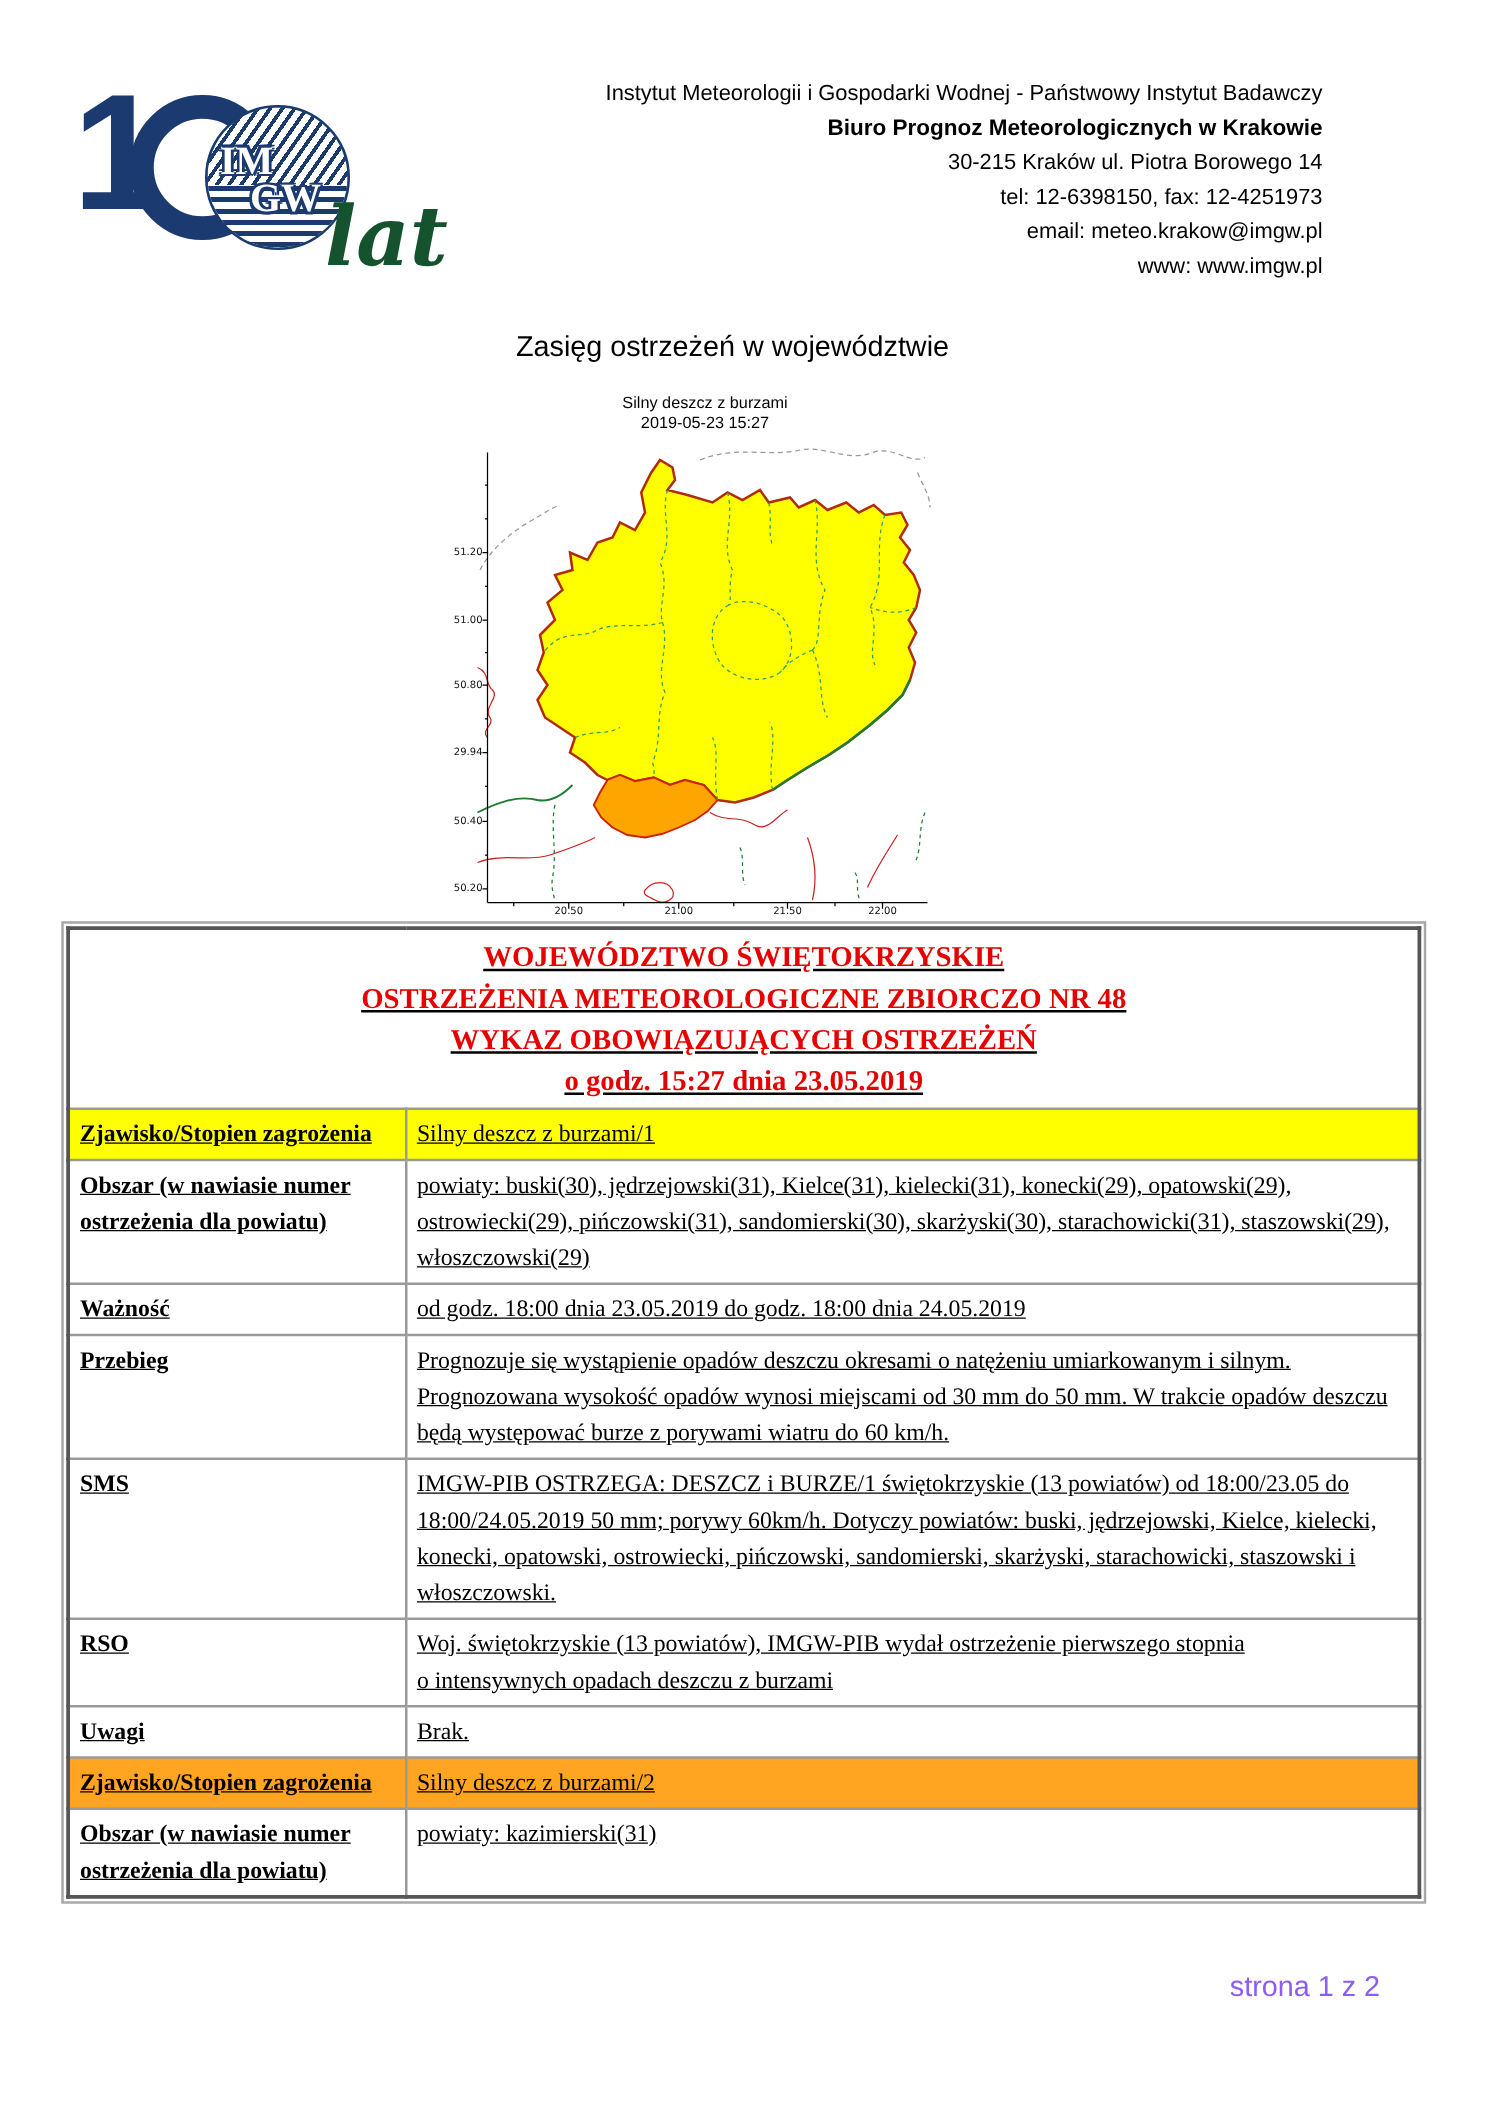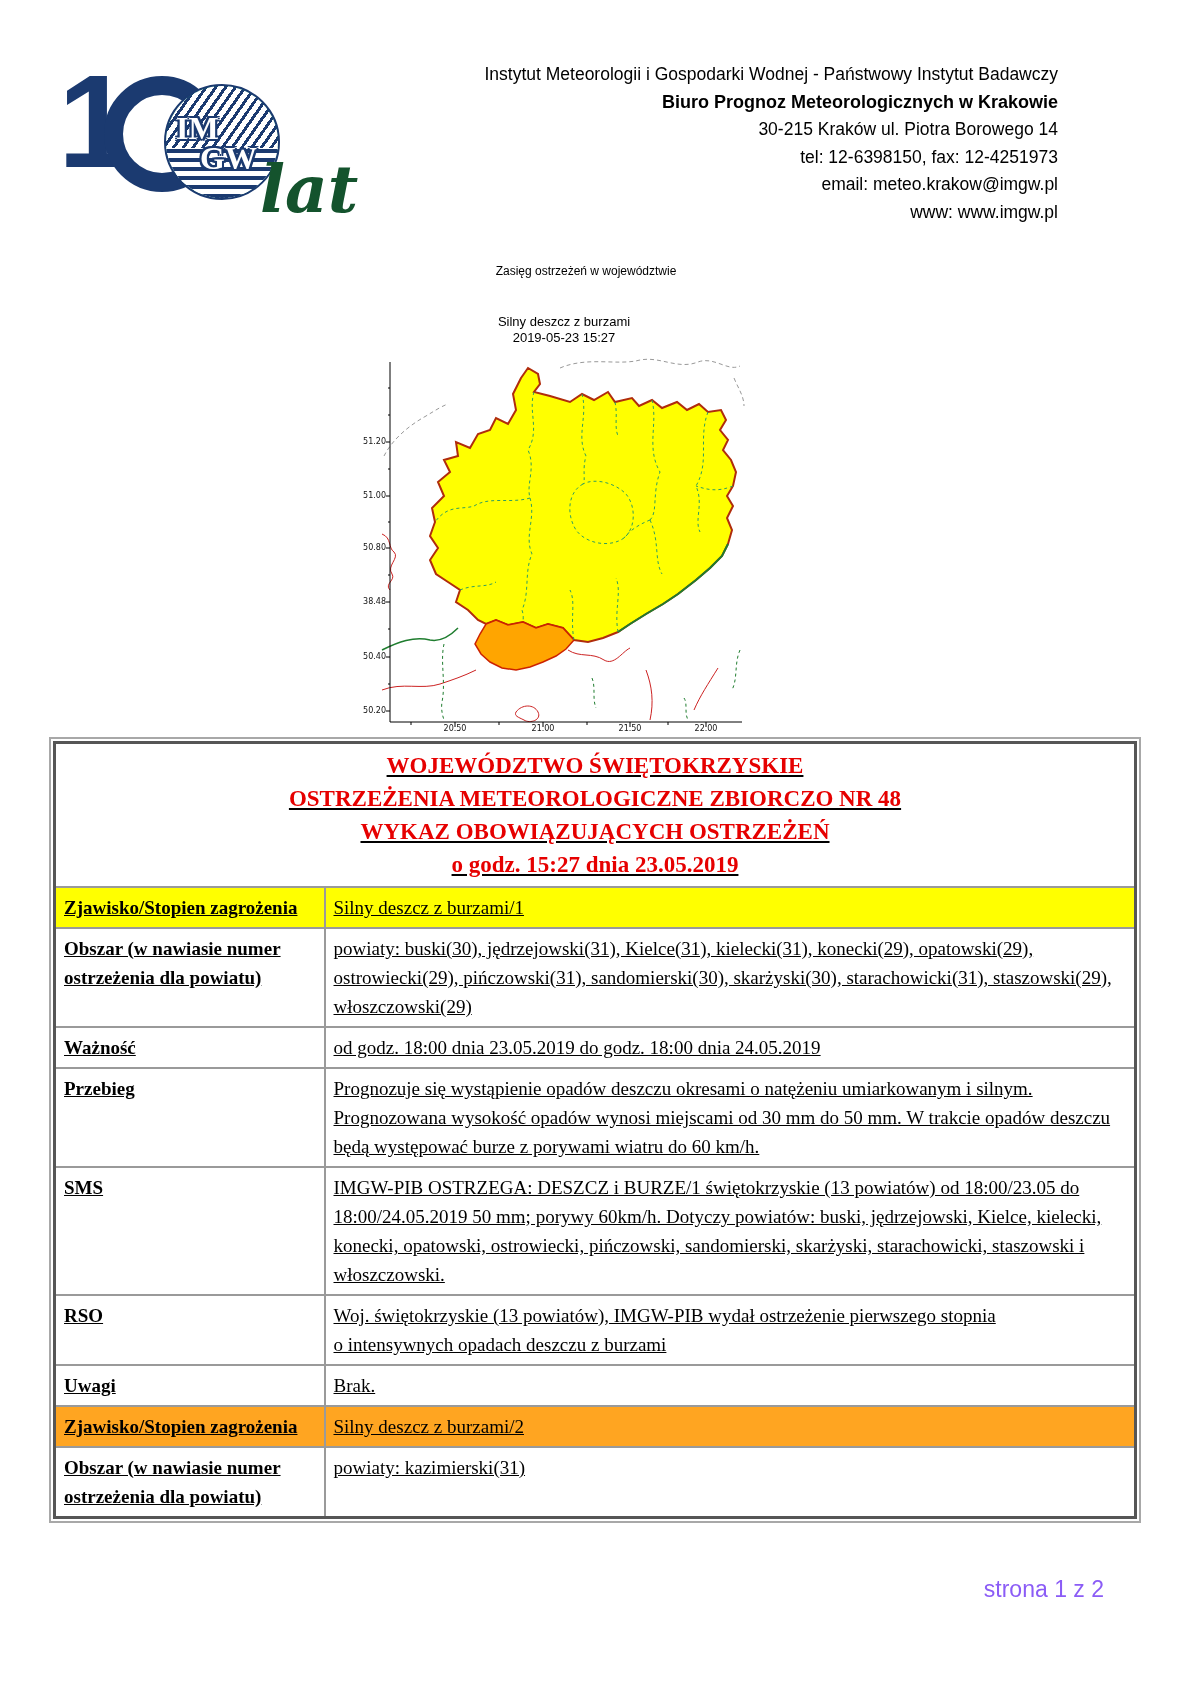--- a/index.html
+++ b/index.html
@@ -24,21 +24,21 @@
   .globe-im{left:10px;top:26px;}
   .globe-gw{left:34px;top:56px;}
   .logo-lat{position:absolute;left:202px;top:46px;font:bold italic 66px/1 "DejaVu Serif",serif;
             color:#14532d;z-index:3;margin-top:48px;}
   .org-block{position:absolute;top:61px;right:132px;width:740px;text-align:right;
              color:#000000;font-size:17.5px;line-height:27.5px;}
   .org-block .bold-line{font-weight:bold;font-size:18px;}
 
   
   .section-title{position:absolute;top:264px;left:0;width:1172px;text-align:center;
-                 color:#000;font-size:12px;}
+                 color:#000;font-size:23px;}
 
   
   .map-wrap{position:absolute;left:378px;top:314px;width:372px;height:436px;}
   .map-title{width:372px;text-align:center;color:#000;font-size:13px;line-height:16px;}
   .map-canvas{position:absolute;left:0;top:38px;width:372px;height:392px;}
   .map-canvas svg{position:absolute;left:0;top:0;}
   .maplab{position:absolute;font-size:8px;line-height:9px;color:#111;
           font-family:"DejaVu Sans",sans-serif;}
   .ylab{width:34px;text-align:right;left:-26px;}
   .xlab{width:34px;text-align:center;top:372px;}
@@ -169,21 +169,21 @@
           <line x1="33" y1="370" x2="33" y2="373"></line>
             <line x1="121" y1="370" x2="121" y2="373"></line>
           <line x1="209" y1="370" x2="209" y2="373"></line>
             <line x1="290" y1="370" x2="290" y2="373"></line>
         </g>
       </svg>
 
       <span class="maplab ylab yl0">51.20</span>
       <span class="maplab ylab yl1">51.00</span>
       <span class="maplab ylab yl2">50.80</span>
-      <span class="maplab ylab yl3">38.48</span>
+      <span class="maplab ylab yl3">29.94</span>
       <span class="maplab ylab yl4">50.40</span>
       <span class="maplab ylab yl5">50.20</span>
       <span class="maplab xlab xl0">20.50</span>
       <span class="maplab xlab xl1">21.00</span>
       <span class="maplab xlab xl2">21.50</span>
       <span class="maplab xlab xl3">22.00</span>
     </div>
   </div>
 
   <div class="table-pos">

